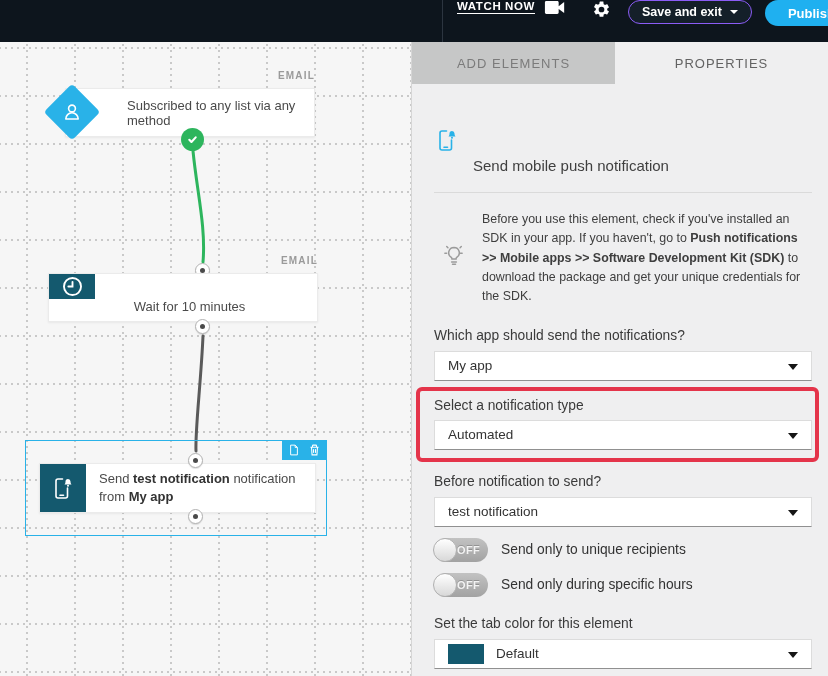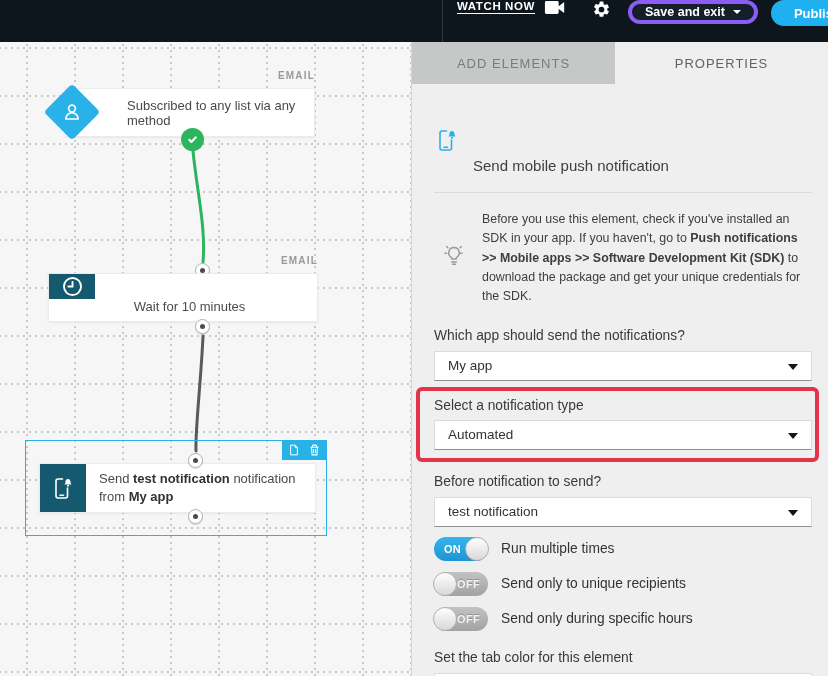--- a/index.html
+++ b/index.html
@@ -5,21 +5,21 @@
   html,body{margin:0;padding:0;}
   body{width:828px;height:676px;overflow:hidden;font-family:"Liberation Sans",sans-serif;background:#f6f6f6;}
   *{box-sizing:border-box;}
 
   
   .topbar{height:42px;background:#0d151d;display:flex;justify-content:flex-end;align-items:center;}
   .cluster{height:100%;width:386px;display:flex;align-items:flex-start;border-left:1px solid #2c3540;padding-left:14px;}
   .watch{color:#fff;font-size:11.5px;font-weight:bold;letter-spacing:.6px;text-decoration:underline;text-underline-offset:3px;cursor:pointer;white-space:nowrap;}
   .cam{margin-left:9px;display:flex;cursor:pointer;}
   .gear{margin-left:26px;display:flex;cursor:pointer;}
-  .save-btn{margin-left:17px;height:24px;padding:0 13px;border-radius:13px;border:4px solid #8b5cf6;background:#141f29;color:#fff;font-size:12.5px;font-weight:bold;display:flex;align-items:center;gap:8px;cursor:pointer;white-space:nowrap;}
+  .save-btn{margin-left:17px;height:24px;padding:0 13px;border-radius:13px;border:1px solid #8b5cf6;background:#141f29;color:#fff;font-size:12.5px;font-weight:bold;display:flex;align-items:center;gap:8px;cursor:pointer;white-space:nowrap;}
   .save-caret{width:0;height:0;border-left:4px solid transparent;border-right:4px solid transparent;border-top:4.5px solid #fff;}
   .publish-btn{margin-left:13px;margin-right:21px;height:26px;padding:0 23px;border-radius:14px;border:none;background:#1fb0f0;color:#fff;font-size:13px;font-weight:bold;cursor:pointer;}
 
   
   .main{display:flex;height:634px;}
 
   
   .canvas{position:relative;width:412px;height:100%;border-right:1px solid #d6d6d6;background-color:#f6f6f6;
     background-image:radial-gradient(circle,#c9c9c9 0.9px,transparent 1.1px),radial-gradient(circle,#c9c9c9 0.9px,transparent 1.1px);
     background-size:6px 48px,48px 6px;background-position:3px 30px,3px 30px;}
@@ -222,27 +222,20 @@
           <span class="field-caret"></span>
         </div>
       </div>
 
       <div class="q-label after-red">Before notification to send?</div>
       <div class="field">
         <span>test notification</span>
         <span class="field-caret"></span>
       </div>
 
-      <div class="toggle-row first">
-        <span class="toggle on">
-          <span class="t-state">ON</span>
-          <span class="knob"></span>
-        </span>
-        <span class="toggle-label">Run multiple times</span>
-      </div>
       <div class="toggle-row">
         <span class="toggle off">
           <span class="t-state">OFF</span>
           <span class="knob"></span>
         </span>
         <span class="toggle-label">Send only to unique recipients</span>
       </div>
       <div class="toggle-row">
         <span class="toggle off">
           <span class="t-state">OFF</span>

